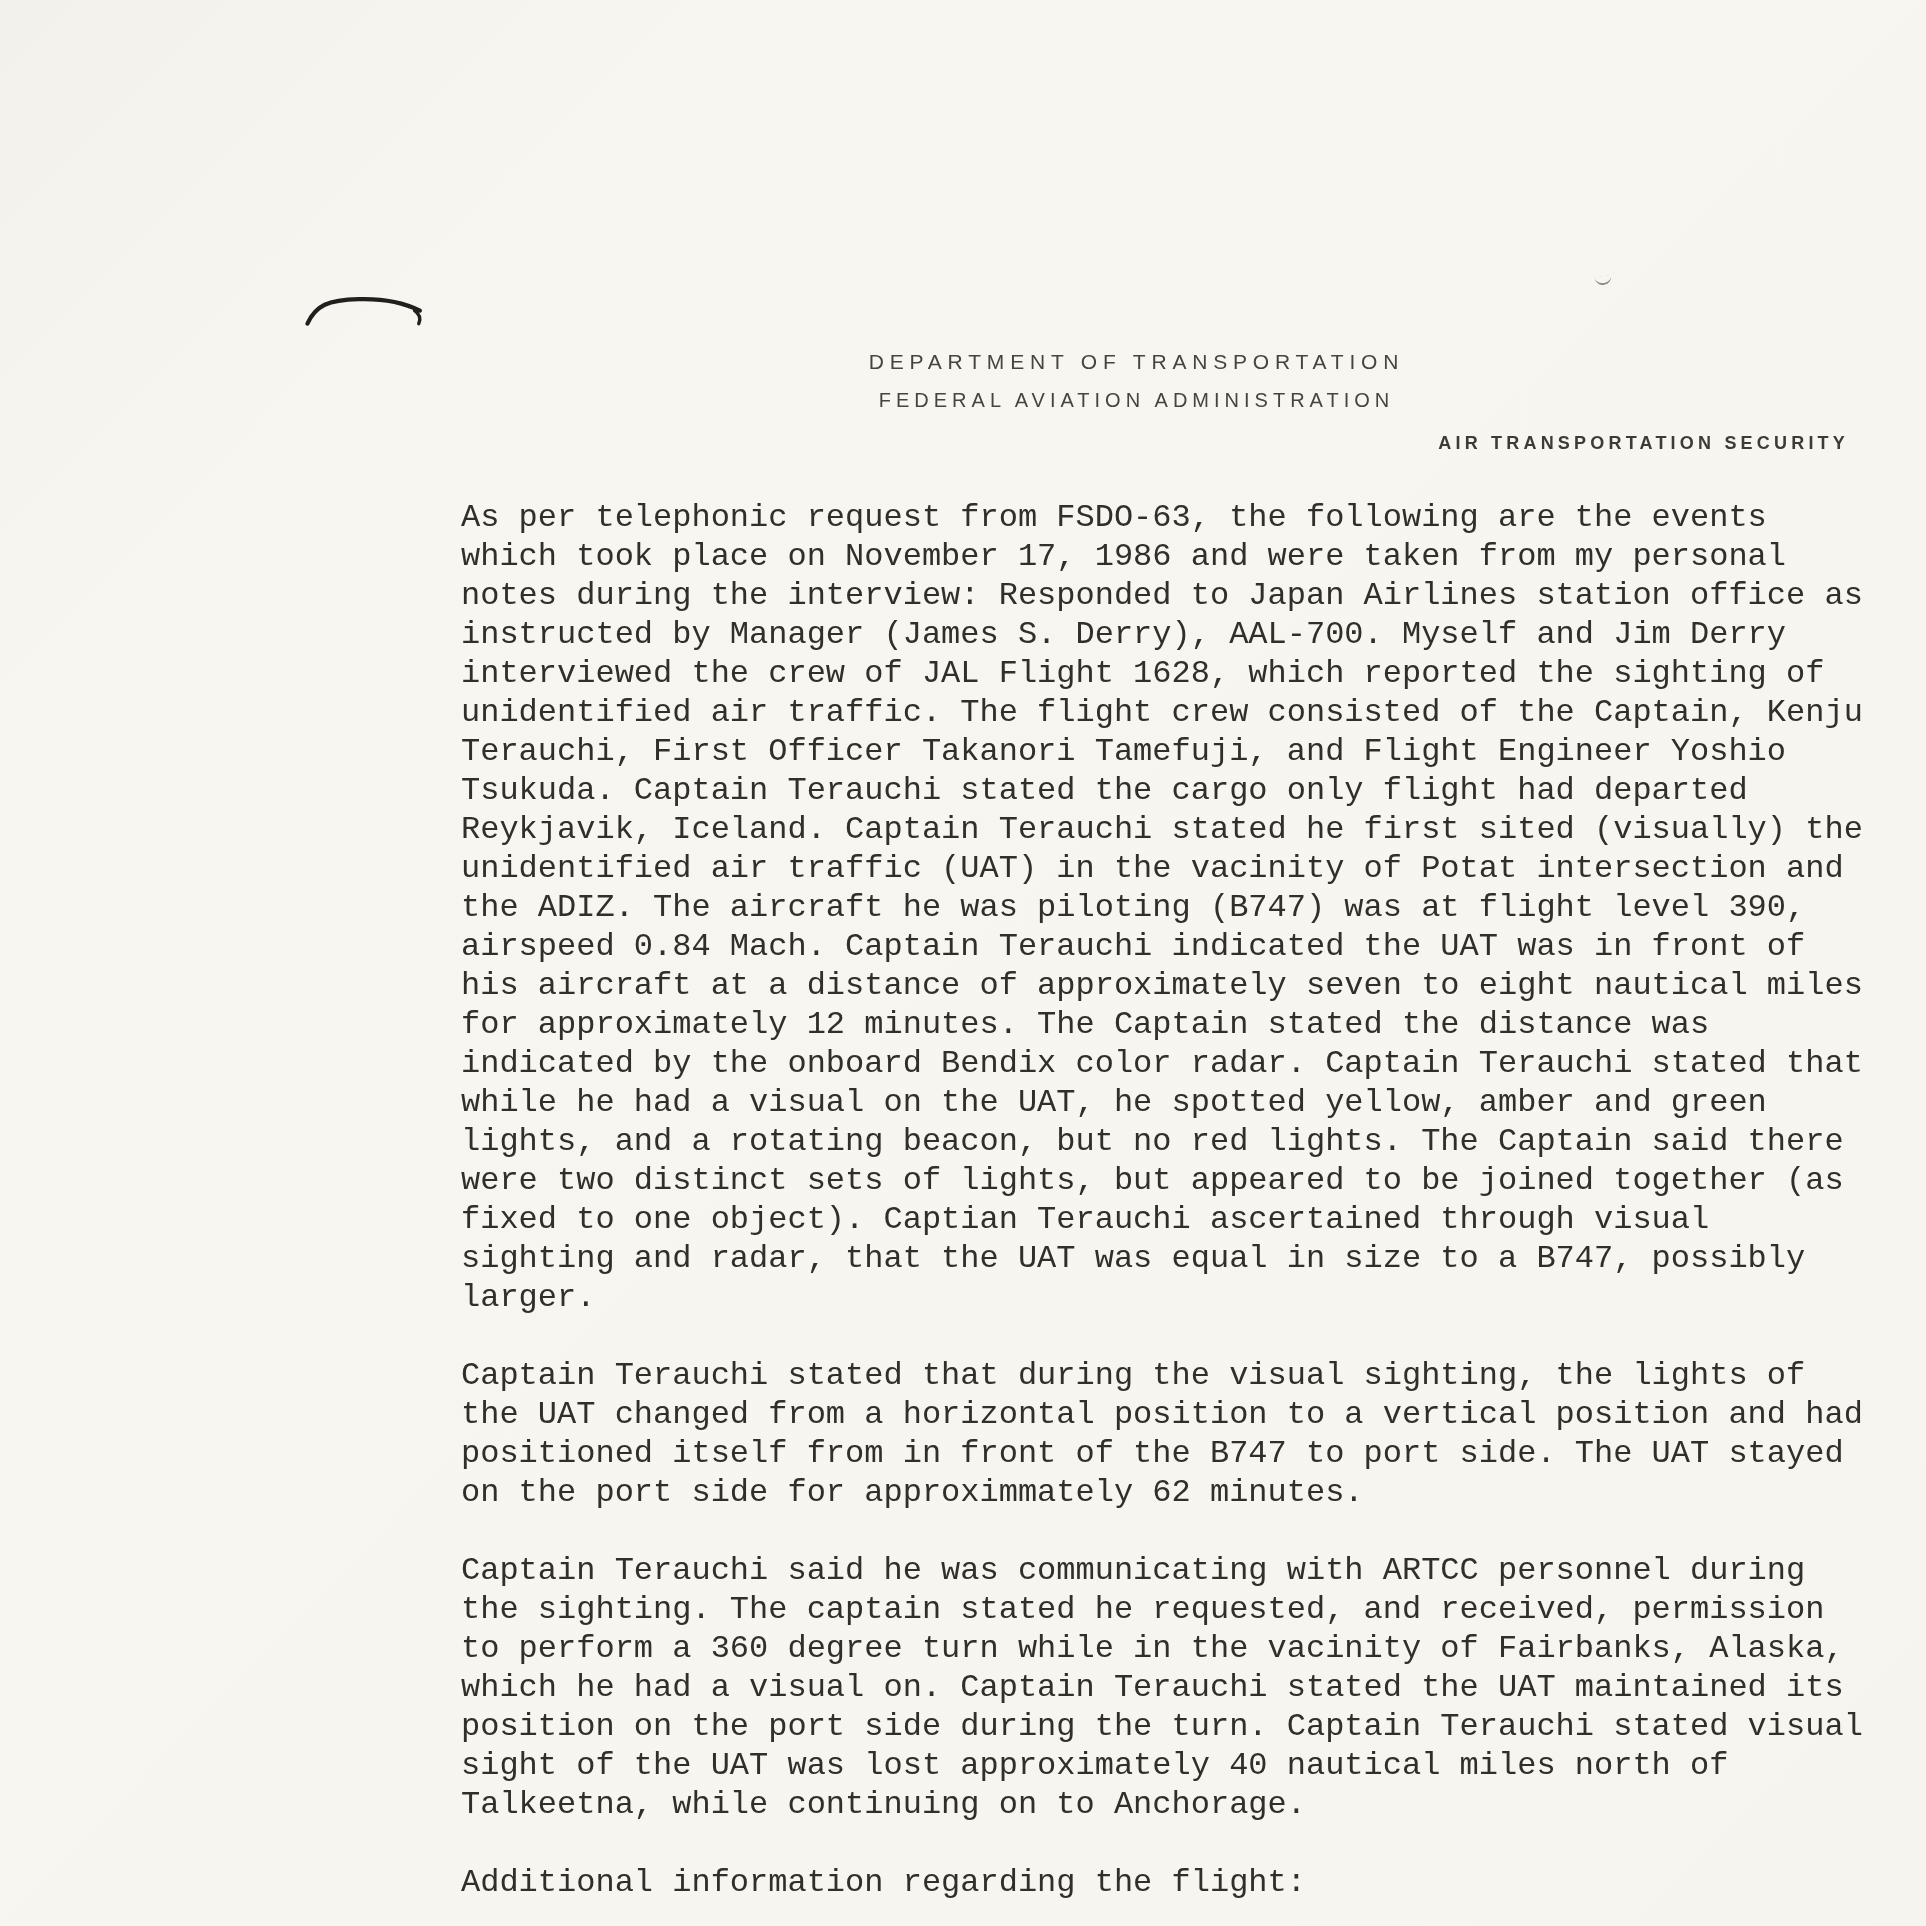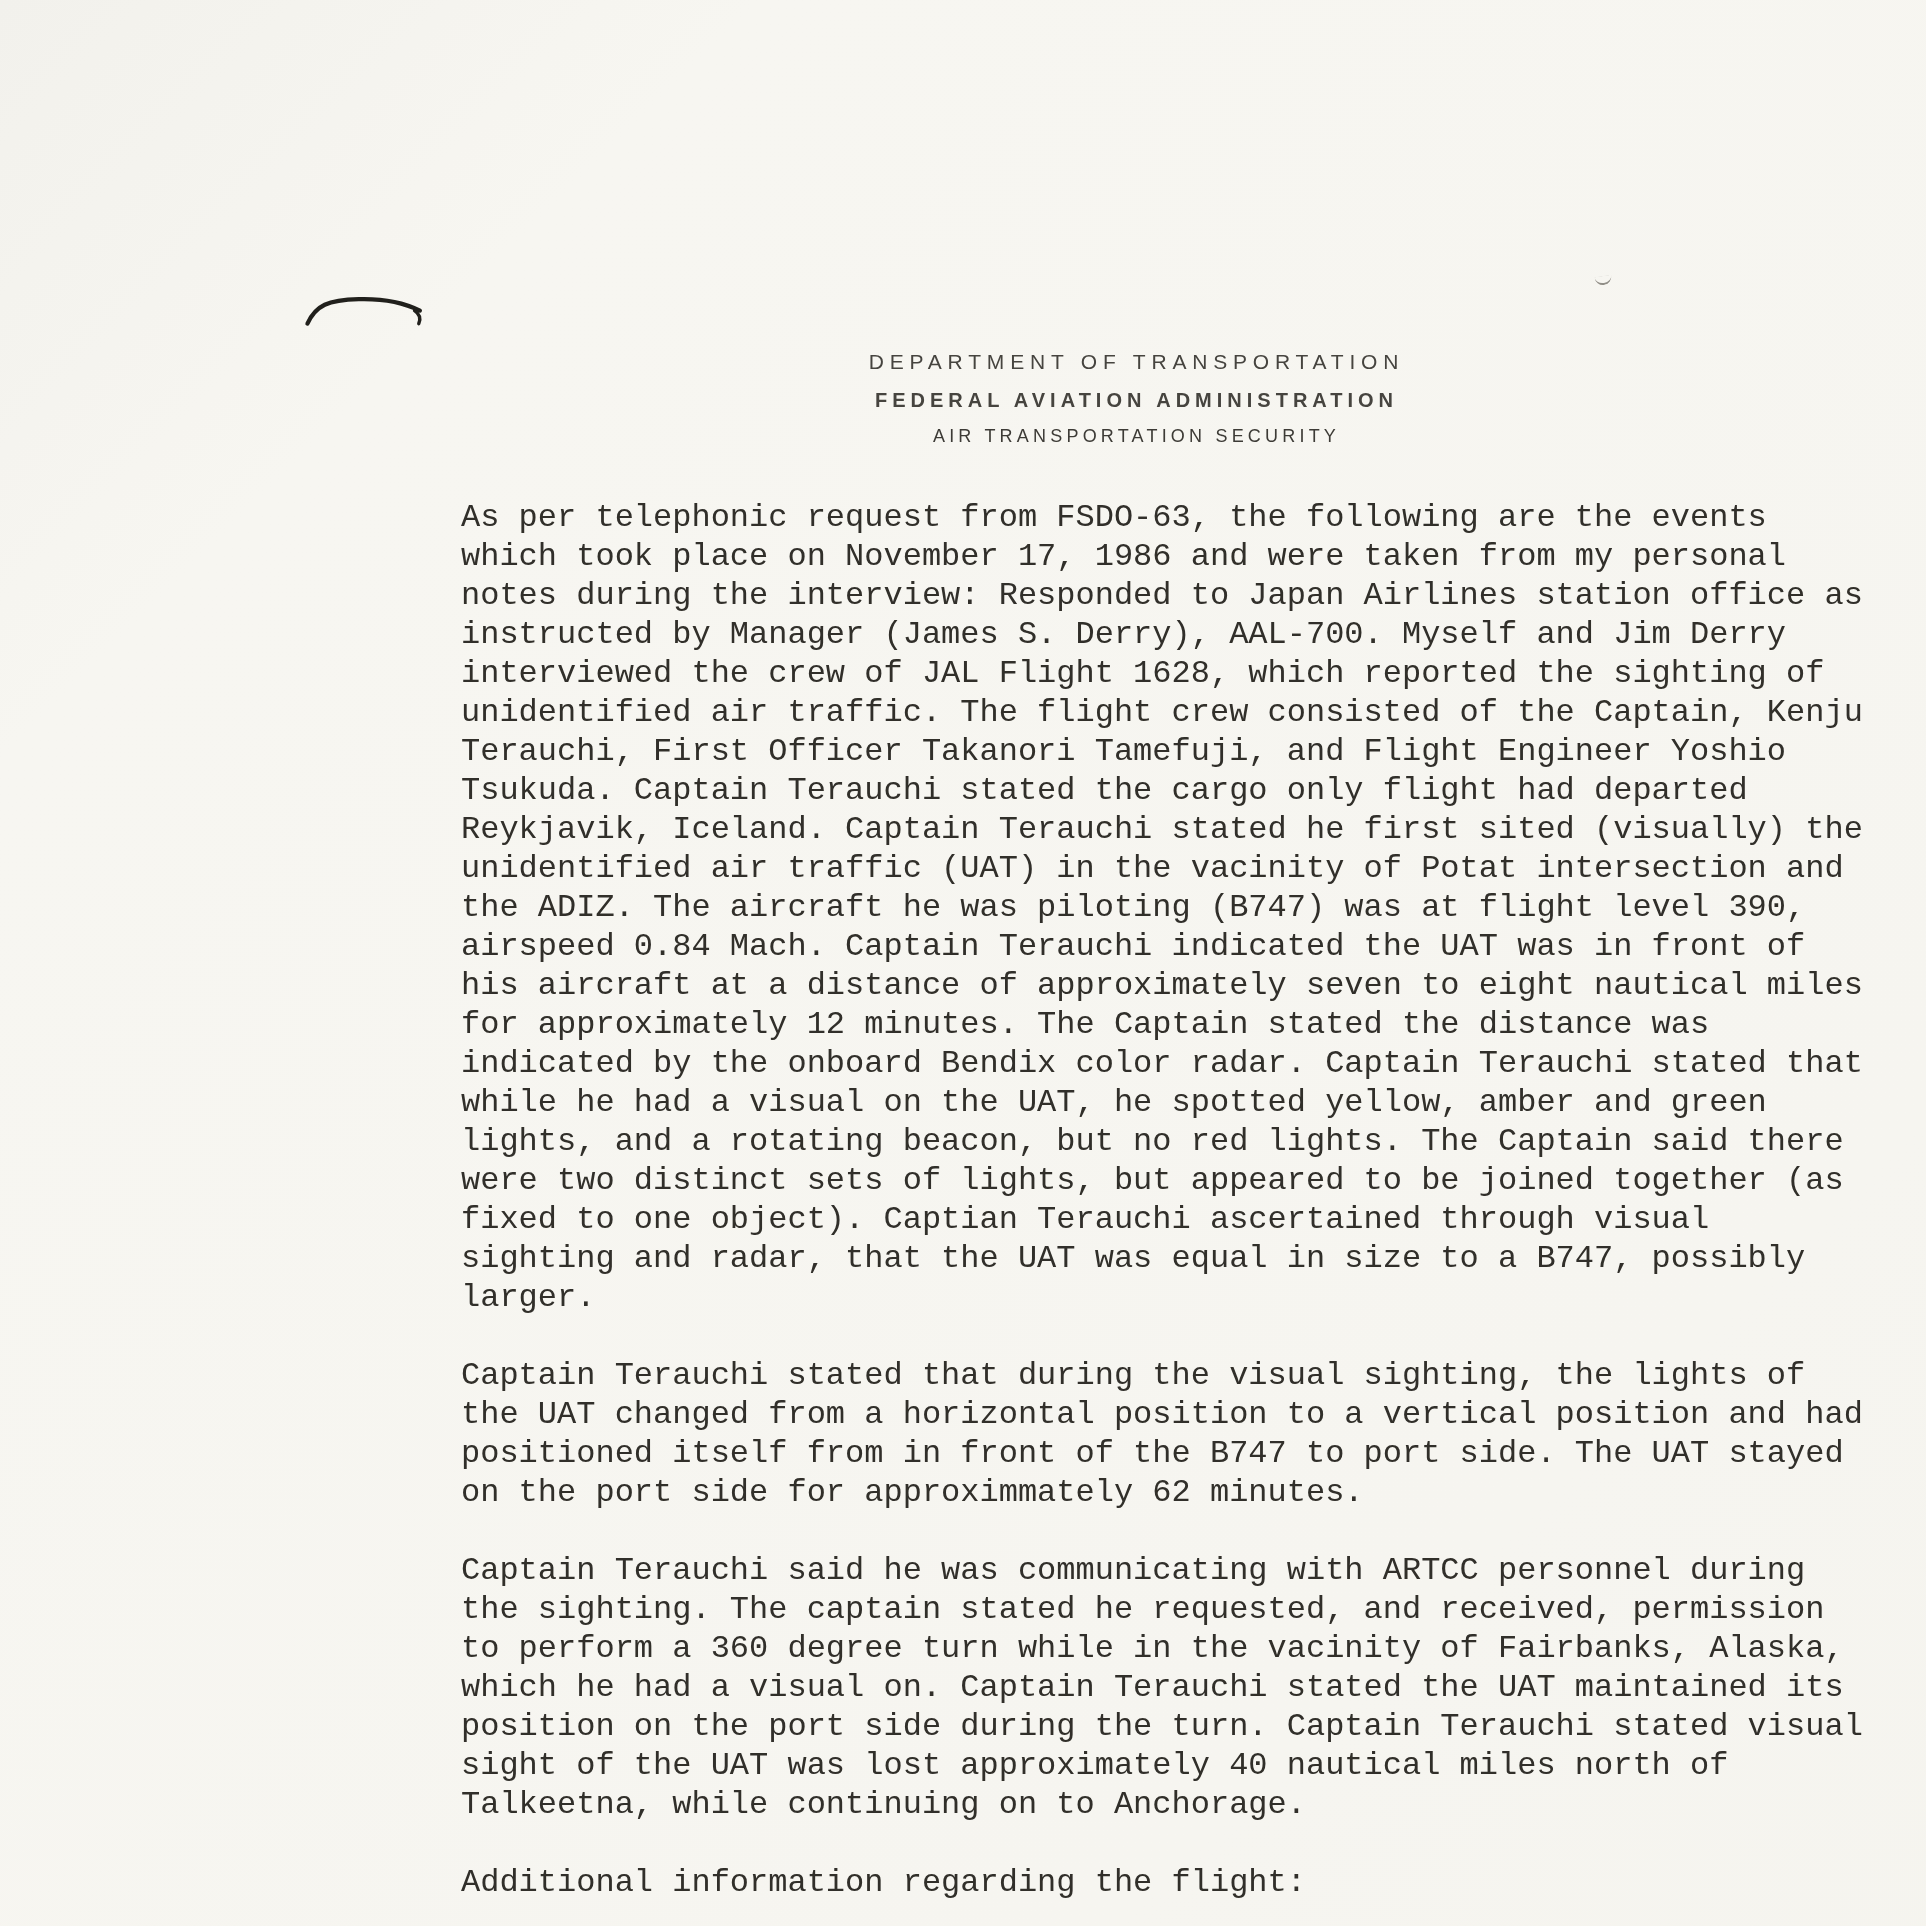--- a/index.html
+++ b/index.html
@@ -23,22 +23,22 @@
   }
 
   
   .doc-header {
     position: absolute; top: 350px; left: 424px; width: 1425px;
     text-align: center;
     font-family: "Liberation Sans", sans-serif;
     color: #46443f;
   }
   .hdr-line1 { font-size: 21px; letter-spacing: 5.8px; font-weight: 500; }
-  .hdr-line2 { font-size: 20px; letter-spacing: 5px; font-weight: 700; margin-top: 14.6px; }
-  .hdr-line3 { font-size: 18px; letter-spacing: 4.2px; font-weight: 400; margin-top: 14px; color: #3d3b36; }
+  .hdr-line2 { font-size: 20px; letter-spacing: 5px; font-weight: 400; margin-top: 14.6px; }
+  .hdr-line3 { font-size: 18px; letter-spacing: 4.2px; font-weight: 700; margin-top: 21px; color: #3d3b36; text-align: right; }
 
   
   .doc-body {
     position: absolute; top: 498px; left: 461px; width: 1404px;
     font-family: "Liberation Mono", "DejaVu Sans Mono", monospace;
     font-size: 32px; line-height: 39px;
     color: #312f2a;
   }
   .doc-body p { margin: 0 0 39px 0; }
   .doc-body p:last-child { margin-bottom: 0; }

